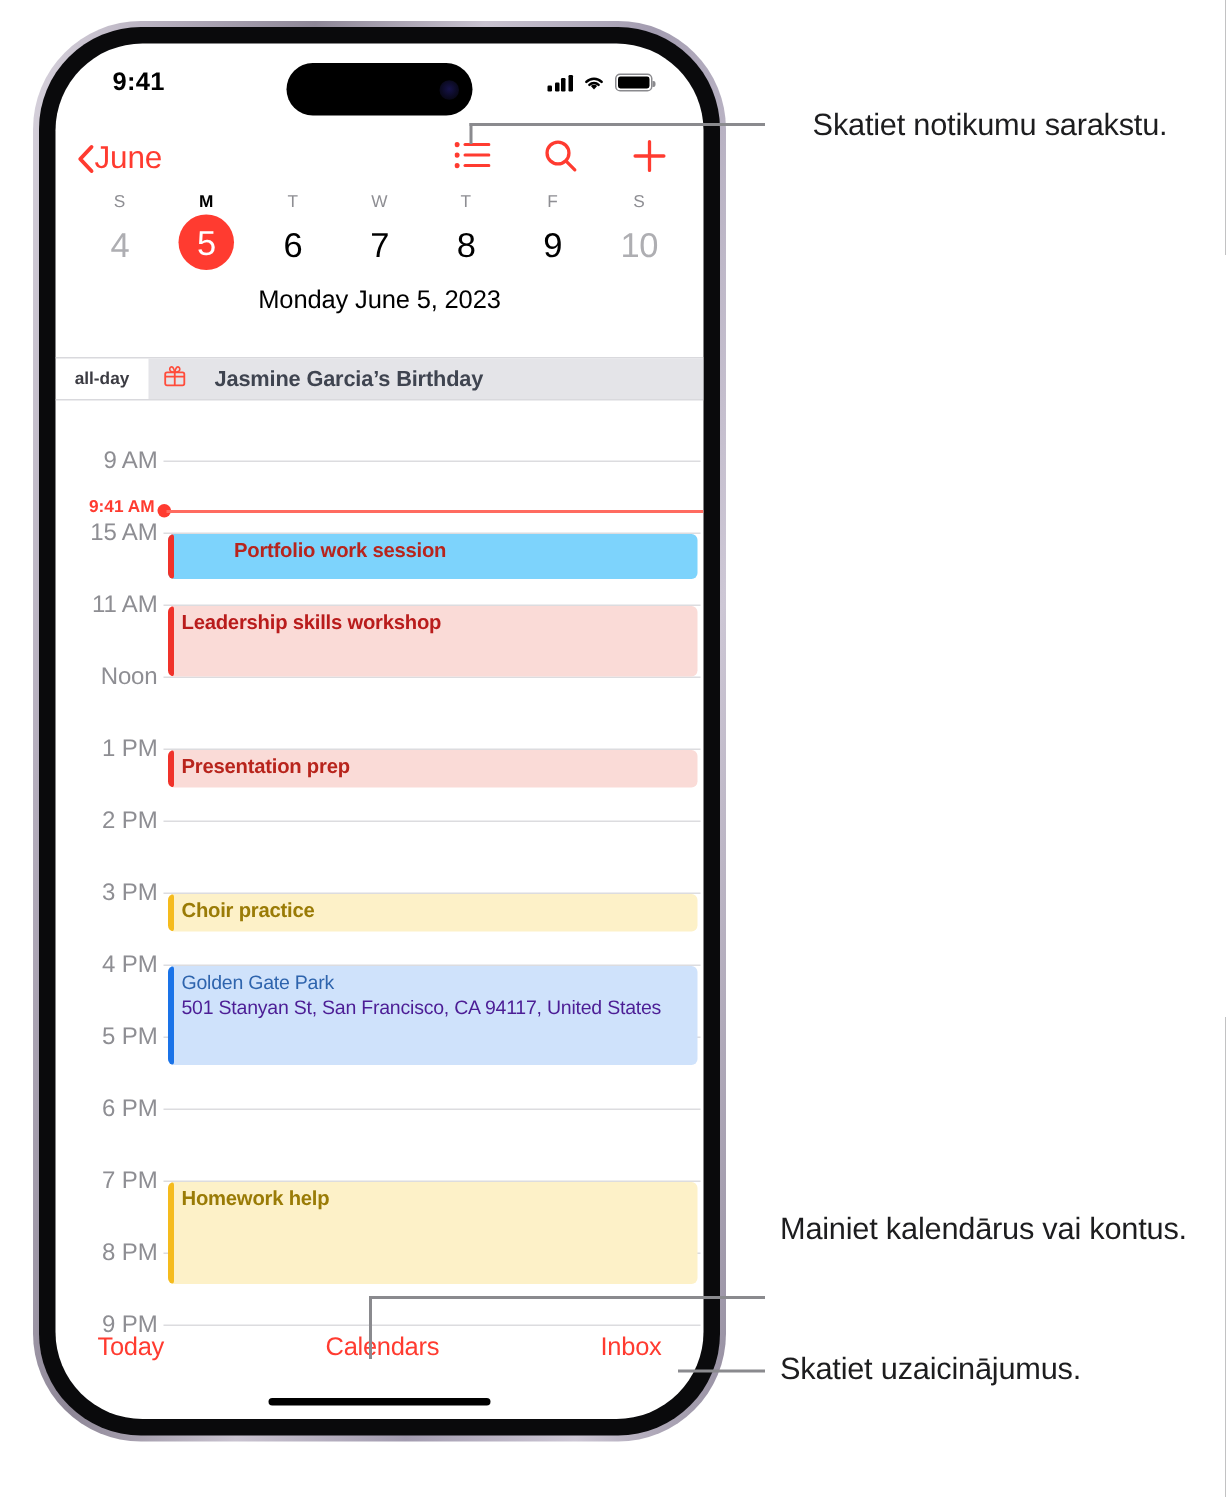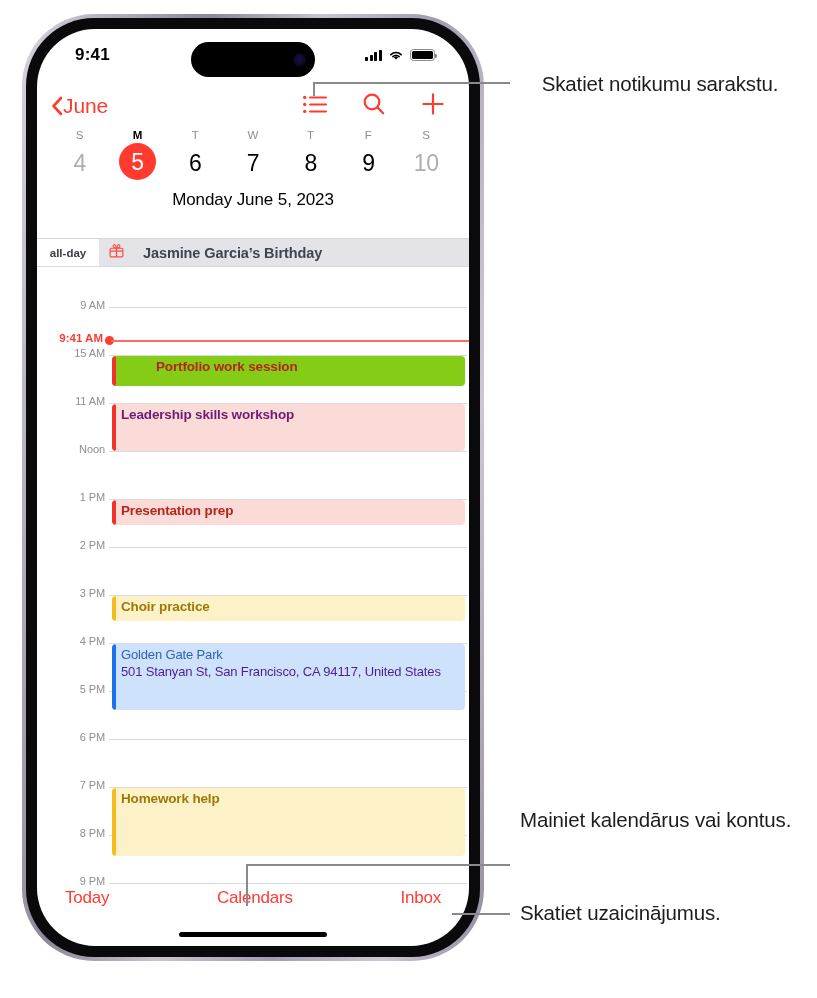--- a/index.html
+++ b/index.html
@@ -109,21 +109,21 @@
     display: flex; align-items: center; gap: 19px; padding-left: 10px;
   }
   .allday-chip .gift { flex: none; }
   .allday-text { font-size: 14.5px; font-weight: bold; color: #3f4450; letter-spacing: -.1px; }
 
   
   .timeline { position: absolute; left: 0; top: 238px; width: 100%; bottom: 0; }
   .hour-row { position: absolute; left: 0; width: 100%; height: 0; }
   .hour-row .hl {
     position: absolute; right: calc(100% - 68px); top: -8px;
-    font-size: 11px; color: #8e8e93; white-space: nowrap; letter-spacing: -.1px;
+    font-size: 16px; color: #8e8e93; white-space: nowrap; letter-spacing: -.1px;
   }
   .hour-row .line { position: absolute; left: 72px; right: 2px; top: 0; height: .7px; background: #dcdcdf; }
 
   .nowline { position: absolute; left: 0; width: 100%; height: 0; z-index: 5; }
   .nowline .nl-label {
     position: absolute; right: calc(100% - 66px); top: -8px;
     font-size: 11.5px; font-weight: bold; color: #ff3b30; white-space: nowrap;
   }
   .nowline .nl-dot {
     position: absolute; left: 68px; top: -4.5px;
@@ -323,28 +323,28 @@
               <span class="hl">9 PM</span>
               <span class="line"></span>
             </div>
 
       <div class="nowline" style="top:73px">
         <span class="nl-label">9:41 AM</span>
         <span class="nl-dot"></span>
         <span class="nl-line"></span>
       </div>
 
-      <div class="ev" style="top:89px; height:30px; background:#84cc16;padding-left:44px;">
+      <div class="ev" style="top:89px; height:30px; background:#7dd3fc;padding-left:44px;">
         <span class="bar" style="background:#f0322a"></span>
         <div class="t" style="color:#b8241c">Portfolio work session</div>
       </div>
 
       <div class="ev" style="top:137px; height:47px; background:#fadbd7;">
         <span class="bar" style="background:#f0322a"></span>
-        <div class="t" style="color:#701a75">Leadership skills workshop</div>
+        <div class="t" style="color:#b91c1c">Leadership skills workshop</div>
       </div>
 
       <div class="ev" style="top:233px; height:25px; background:#fadbd7;">
         <span class="bar" style="background:#f0322a"></span>
         <div class="t" style="color:#b8241c">Presentation prep</div>
       </div>
 
       <div class="ev" style="top:329px; height:25px; background:#fdf1c8;">
         <span class="bar" style="background:#f5bb1d"></span>
         <div class="t" style="color:#9a7b06">Choir practice</div>

